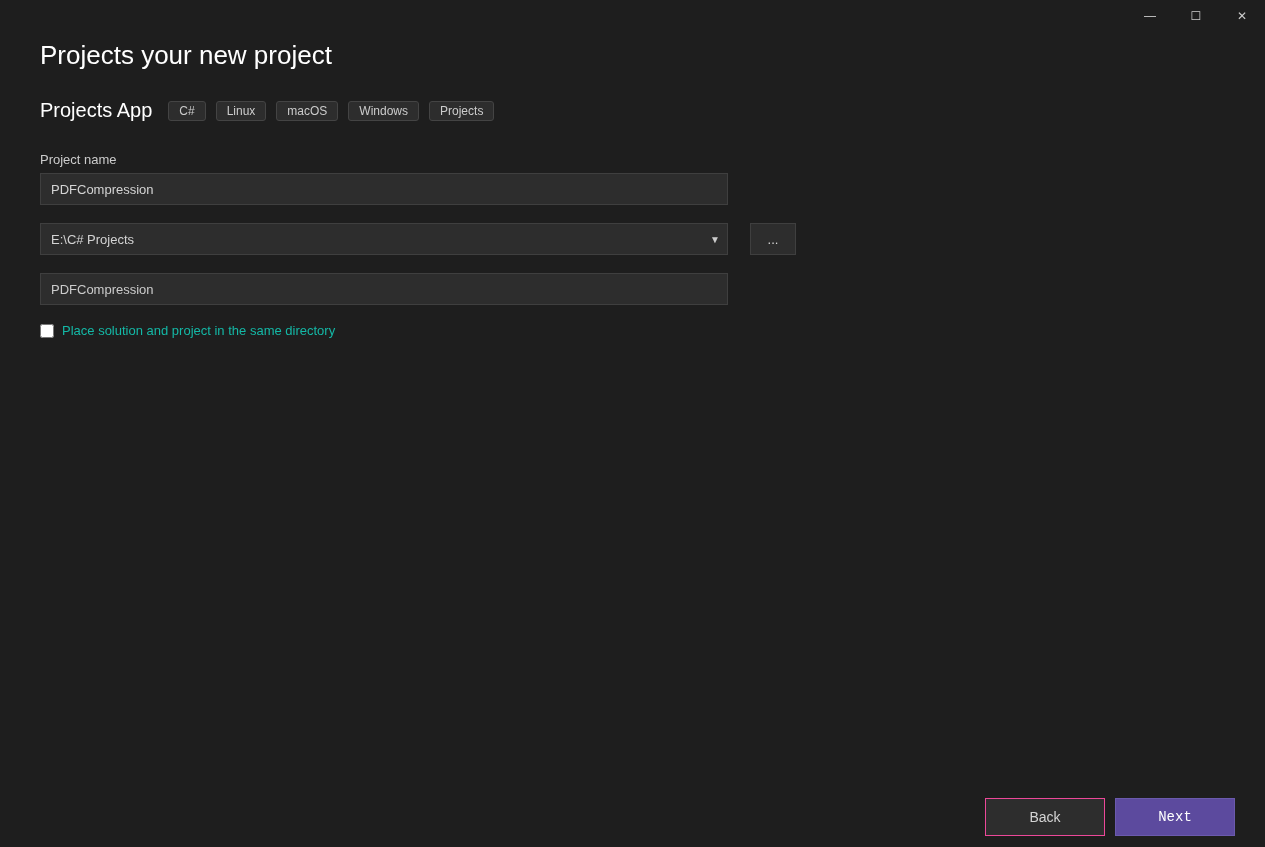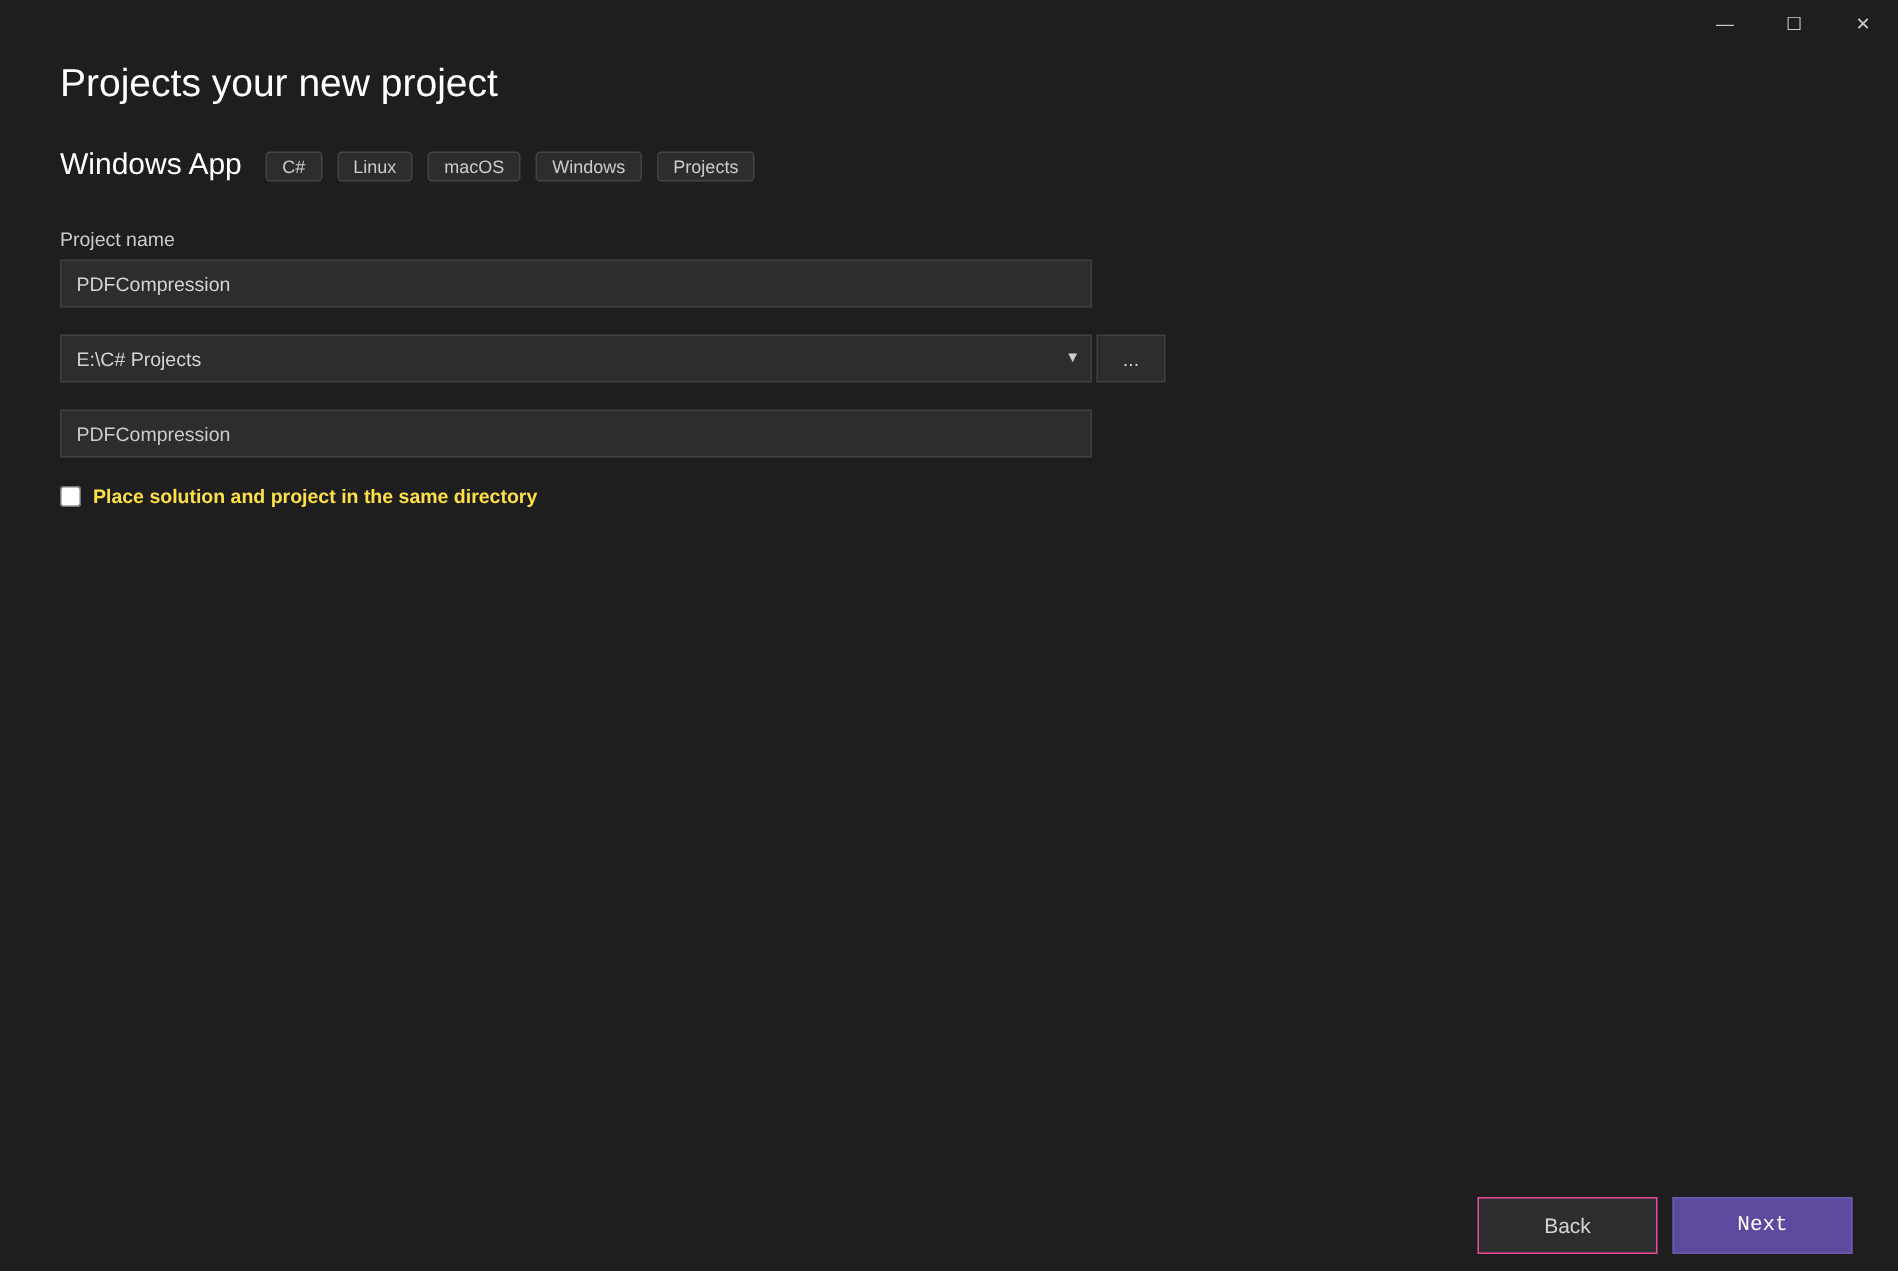--- a/index.html
+++ b/index.html
@@ -113,21 +113,21 @@
       color: #d4d4d4;
       font-size: 13px;
       font-family: 'Segoe UI', sans-serif;
       padding: 0 10px;
       outline: none;
     }
 
     .location-row {
       display: flex;
       align-items: center;
-      gap: 3px;
+      gap: 22px;
     }
 
     .location-select-wrapper {
       position: relative;
       width: 688px;
     }
 
     .location-select {
       width: 100%;
       height: 32px;
@@ -190,22 +190,21 @@
       width: 14px;
       height: 14px;
       border: 1px solid #666666;
       background-color: #2d2d2d;
       cursor: pointer;
       flex-shrink: 0;
     }
 
     .checkbox-label {
       font-size: 13px;
-      color: #fde047;
-      font-weight: bold;
+      color: #14b8a6;
     }
 
     .project-path-info {
       font-size: 13px;
       color: #cccccc;
       margin-top: 10px;
     }
 
     
     .bottom-bar {
@@ -250,21 +249,21 @@
   <div class="title-bar-btn">—</div>
   <div class="title-bar-btn">☐</div>
   <div class="title-bar-btn close">✕</div>
 </div>
 
 <div class="main-content">
 
   <div class="page-title">Projects your new project</div>
 
   <div class="app-type-row">
-    <span class="app-type-name">Windows App</span>
+    <span class="app-type-name">Projects App</span>
     <span class="tag">C#</span>
     <span class="tag">Linux</span>
     <span class="tag">macOS</span>
     <span class="tag">Windows</span>
     <span class="tag">Projects</span>
   </div>
 
   <div class="form-section">
     <div class="form-label">
       <span>Project name</span>

